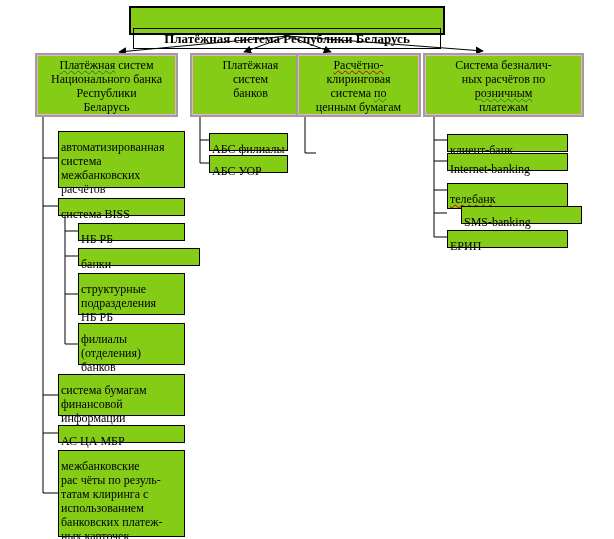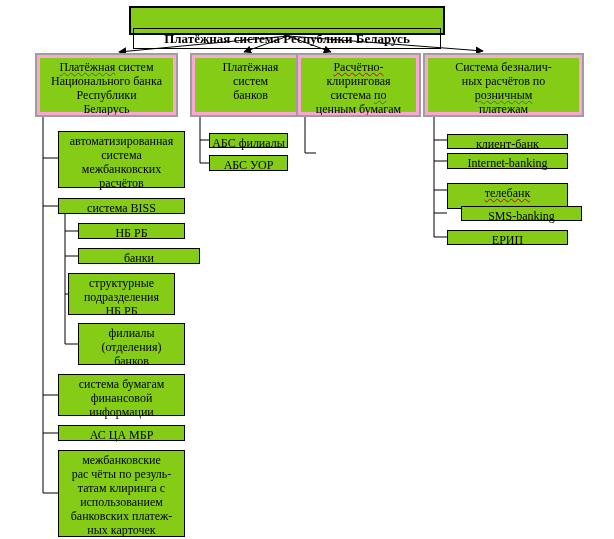--- a/index.html
+++ b/index.html
@@ -12,31 +12,31 @@
   }
   #wires{position:absolute;left:0;top:0;width:614px;height:539px;}
   #wires path{stroke:var(--line,#000);stroke-width:1;fill:none;}
   #wires marker path{fill:var(--line,#000);stroke:none;}
   .node{position:absolute;box-sizing:border-box;background:#84cc16;color:#000;white-space:pre-line;}
   .title-outer{border:2px solid #000;padding:2px;}
   .title-inner{box-sizing:border-box;border:1px solid #000;width:100%;height:100%;
     display:flex;align-items:center;justify-content:center;
     font-size:13px;font-weight:bold;white-space:nowrap;}
   .lvl2{
-    border:3px solid #f9a8d4;
+    border:1px solid #f9a8d4;
     outline:2px solid var(--lvl2_outer,#9e9e9e);
     text-align:center;
     font-size:12px;line-height:14px;
     padding-top:2px;
   }
   .leaf{
     border:1px solid #000;
     font-size:12px;line-height:14px;
-    padding:2px 2px;
-    text-align:center;
+    padding:8px 2px;
+    text-align:left;
   }
   .wavy-red{
     text-decoration-line:underline;text-decoration-style:wavy;
     text-decoration-color:var(--wavy_red,#c00);
     text-decoration-thickness:1px;text-underline-offset:1px;
   }
   .wavy-green{
     text-decoration-line:underline;text-decoration-style:wavy;
     text-decoration-color:var(--wavy_green,#2e7d32);
     text-decoration-thickness:1px;text-underline-offset:1px;
@@ -101,21 +101,21 @@
   <div class="node leaf" style="left:58px;top:425px;width:127px;height:16px">АС ЦА МБР</div>
   <div class="node leaf" style="left:58px;top:450px;width:127px;height:87px">межбанковские
 рас чёты по резуль-
 татам клиринга с
 использованием
 банковских платеж-
 ных карточек</div>
 
   <div class="node leaf" style="left:78px;top:223px;width:107px;height:16px">НБ РБ</div>
   <div class="node leaf" style="left:78px;top:248px;width:122px;height:16px">банки</div>
-  <div class="node leaf" style="left:68px;top:273px;width:107px;height:42px">структурные
+  <div class="node leaf" style="left:78px;top:273px;width:107px;height:42px">структурные
 подразделения
 НБ РБ</div>
   <div class="node leaf" style="left:78px;top:323px;width:107px;height:42px">филиалы
 (отделения)
 банков</div>
 
   <div class="node leaf" style="left:209px;top:133px;width:79px;height:15px">АБС филиалы</div>
   <div class="node leaf" style="left:209px;top:155px;width:79px;height:16px">АБС УОР</div>
 
 

